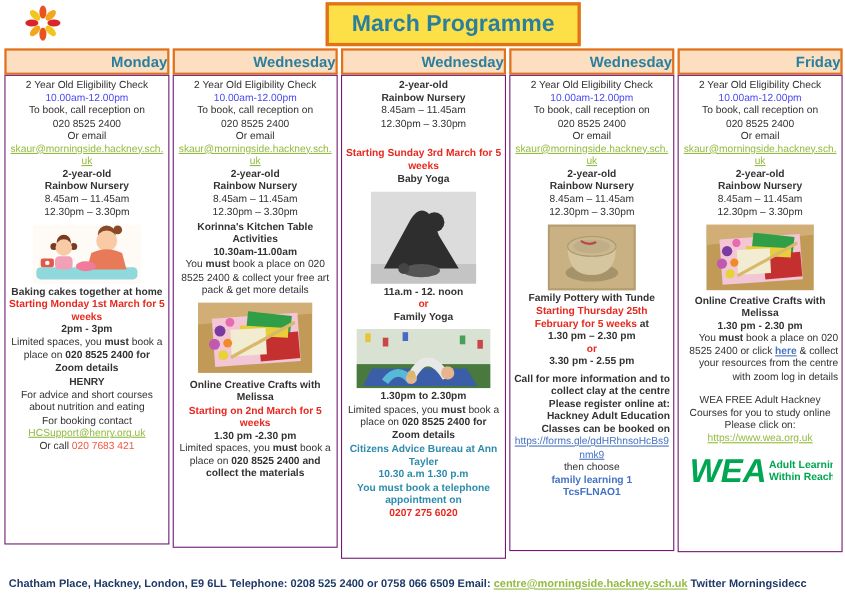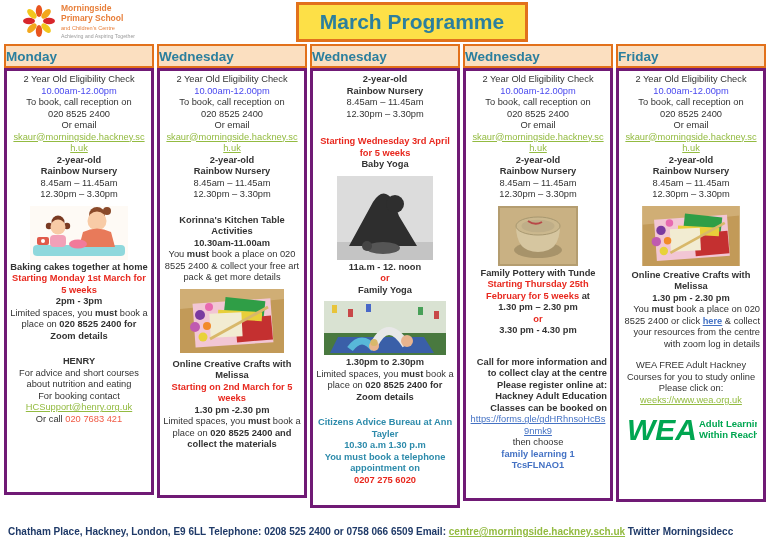--- a/index.html
+++ b/index.html
@@ -12,42 +12,42 @@
   .logo-text .l2{color:#e87f3a;font-size:5.6px;margin-top:1px}
   .logo-text .l3{color:#9a9a9a;font-size:5.2px;margin-top:2px}
 
   .title-box{position:absolute;left:296px;top:2px;width:232px;height:40px;background:#fde047;
     border:3px solid #e2711b;display:flex;align-items:center;justify-content:center;
     color:#2b7f9e;font-weight:bold;font-size:21px}
 
   .cols{position:absolute;left:4px;top:44px;display:flex;gap:3px}
   .col{width:150px}
   .day-head{height:24px;background:#fbdfc0;border:2px solid #e2711b;display:flex;align-items:center;
-    justify-content:flex-start;color:#2b7f9e;font-weight:bold;font-size:13.5px}
-  .body{border:3px solid #701a75;background:#fff;padding:3px 3px;font-size:9.3px;line-height:1.24;
+    justify-content:flex-end;color:#2b7f9e;font-weight:bold;font-size:13.5px}
+  .body{border:1px solid #701a75;background:#fff;padding:3px 3px;font-size:9.3px;line-height:1.24;
     color:#333;text-align:center}
   .body.mon{height:427px}
   .body.tue{height:430px}
   .body.wed{height:440px}
   .body.thu{height:433px}
   .body.fri{height:434px}
 
   .b{font-weight:bold}
   .red{color:#e8291f;font-weight:bold}
   .blue{color:#4a49ef}
   .redp{color:#f05a45}
   .glink{color:#93bb41;text-decoration:underline;word-break:break-all;cursor:pointer}
   .blink{color:#4472c4;text-decoration:underline;word-break:break-all;cursor:pointer}
   .tealb{color:#2d8bab;font-weight:bold}
   .blueb{color:#4472c4;font-weight:bold}
   p{margin:0}
   .line{margin:0}
   .left{text-align:right}
   .mt4{margin-top:4px}.mt6{margin-top:6px}.mt8{margin-top:8px}.mt10{margin-top:10px}
-  .mt12{margin-top:20px}.mt14{margin-top:14px}.mt16{margin-top:16px}
+  .mt12{margin-top:4px}.mt14{margin-top:2px}.mt16{margin-top:16px}
   .img{display:block;margin:5px auto 2px}
 
   .footer{position:absolute;left:8px;top:526px;width:756px;font-size:10px;font-weight:bold;color:#1f3a68}
   .footer .glink{font-weight:bold}
 </style>
 </head>
 <body>
 
 <div class="page">
 
@@ -58,26 +58,20 @@
         <ellipse transform="rotate(45) translate(0,-10)" rx="3.2" ry="6" fill="#f2a71d"></ellipse>
         <ellipse transform="rotate(90) translate(0,-10)" rx="3.2" ry="6" fill="#d8262b"></ellipse>
         <ellipse transform="rotate(135) translate(0,-10)" rx="3.2" ry="6" fill="#f2c71d"></ellipse>
         <ellipse transform="rotate(180) translate(0,-10)" rx="3.2" ry="6" fill="#e8541f"></ellipse>
         <ellipse transform="rotate(225) translate(0,-10)" rx="3.2" ry="6" fill="#f2a71d"></ellipse>
         <ellipse transform="rotate(270) translate(0,-10)" rx="3.2" ry="6" fill="#d8262b"></ellipse>
         <ellipse transform="rotate(315) translate(0,-10)" rx="3.2" ry="6" fill="#f2c71d"></ellipse>
         <circle r="4" fill="#fff"></circle>
       </g>
     </svg>
-    <div class="logo-text">
-      <div class="l1">Morningside</div>
-      <div class="l1">Primary School</div>
-      <div class="l2">and Children's Centre</div>
-      <div class="l3">Achieving and Aspiring Together</div>
-    </div>
   </div>
 
   <div class="title-box">
     <span>March Programme</span>
   </div>
 
   <div class="cols">
 
     <div class="col">
       <div class="day-head">
@@ -189,21 +183,21 @@
     <div class="col">
       <div class="day-head">
         <span>Wednesday</span>
       </div>
       <div class="body wed">
         <div class="line b">2-year-old</div>
         <div class="line b">Rainbow Nursery</div>
         <div class="line">8.45am – 11.45am</div>
         <div class="line">12.30pm – 3.30pm</div>
 
-        <div class="line red mt16">Starting Wednesday 3rd April for 5 weeks</div>
+        <div class="line red mt16">Starting Sunday 3rd March for 5 weeks</div>
         <div class="line b">Baby Yoga</div>
 
         <svg class="img" width="96" height="84" viewBox="0 0 96 84">
           <rect width="96" height="84" fill="#dcdcdc"></rect>
           <rect y="66" width="96" height="18" fill="#c4c4c4"></rect>
           <path d="M12,70 L36,26 Q46,10 56,24 L62,40 L80,70 Z" fill="#2e2e2e"></path>
           <circle cx="58" cy="28" r="9" fill="#2e2e2e"></circle>
           <ellipse cx="46" cy="72" rx="17" ry="6" fill="#555"></ellipse>
           <circle cx="30" cy="70" r="5" fill="#444"></circle>
         </svg>
@@ -265,21 +259,21 @@
           <ellipse cx="40" cy="20" rx="16.5" ry="6.3" fill="#bfae88"></ellipse>
           <path d="M30,15 q7,5 14,1" stroke="#b84848" stroke-width="2" fill="none"></path>
         </svg>
 
         <div class="line b">Family Pottery with Tunde</div>
         <p class="line">
           <span class="red">Starting Thursday 25th February for 5 weeks</span><span class="b"> at</span>
         </p>
         <div class="line b">1.30 pm – 2.30 pm</div>
         <div class="line red">or</div>
-        <div class="line b">3.30 pm - 4.30 pm</div>
+        <div class="line b">3.30 pm - 2.55 pm</div>
 
         <div class="line b left mt12">Call for more information and to collect clay at the centre</div>
         <div class="line b left">Please register online at:</div>
         <div class="line b left">Hackney Adult Education Classes can be booked on</div>
         <a class="blink">https://forms.gle/gdHRhnsoHcBs9nmk9</a>
         <div class="line">then choose</div>
         <div class="line blueb">family learning 1</div>
         <div class="line blueb">TcsFLNAO1</div>
       </div>
     </div>
@@ -327,21 +321,21 @@
         </svg>
 
         <div class="line b mt4">Online Creative Crafts with Melissa</div>
         <div class="line b">1.30 pm - 2.30 pm</div>
         <p class="line left">
           <span>You </span><span class="b">must</span><span> book a place on 020 8525 2400 or click </span><a class="blink b">here</a><span> &amp;  collect your resources from the centre with zoom log in details</span>
         </p>
 
         <div class="line mt10">WEA FREE Adult Hackney Courses for you to study online</div>
         <div class="line">Please click on:</div>
-        <a class="glink">weeks://www.wea.org.uk</a>
+        <a class="glink">https://www.wea.org.uk</a>
 
         <svg class="img" width="132" height="36" viewBox="0 0 132 36">
           <text x="2" y="29" font-family="Liberation Sans, sans-serif" font-size="30" font-weight="bold" font-style="italic" fill="#00a651">WEA</text>
           <text x="74" y="16" font-family="Liberation Sans, sans-serif" font-size="9.5" font-weight="bold" fill="#00a651">Adult Learning</text>
           <text x="74" y="27" font-family="Liberation Sans, sans-serif" font-size="9.5" font-weight="bold" fill="#00a651">Within Reach</text>
         </svg>
       </div>
     </div>
 
   </div>

